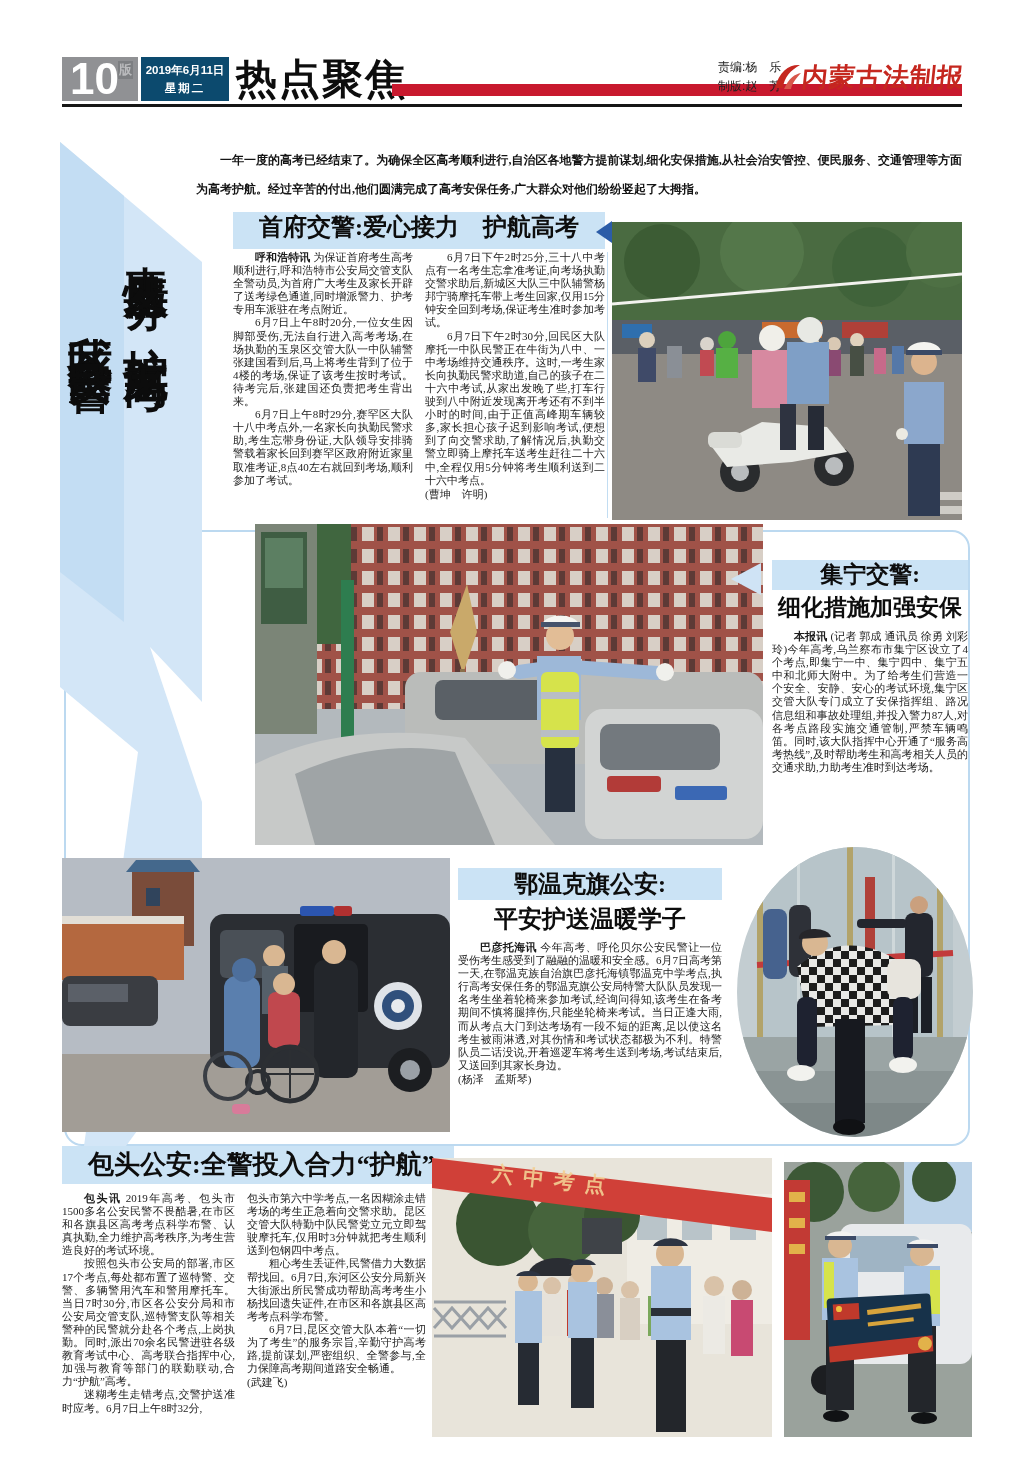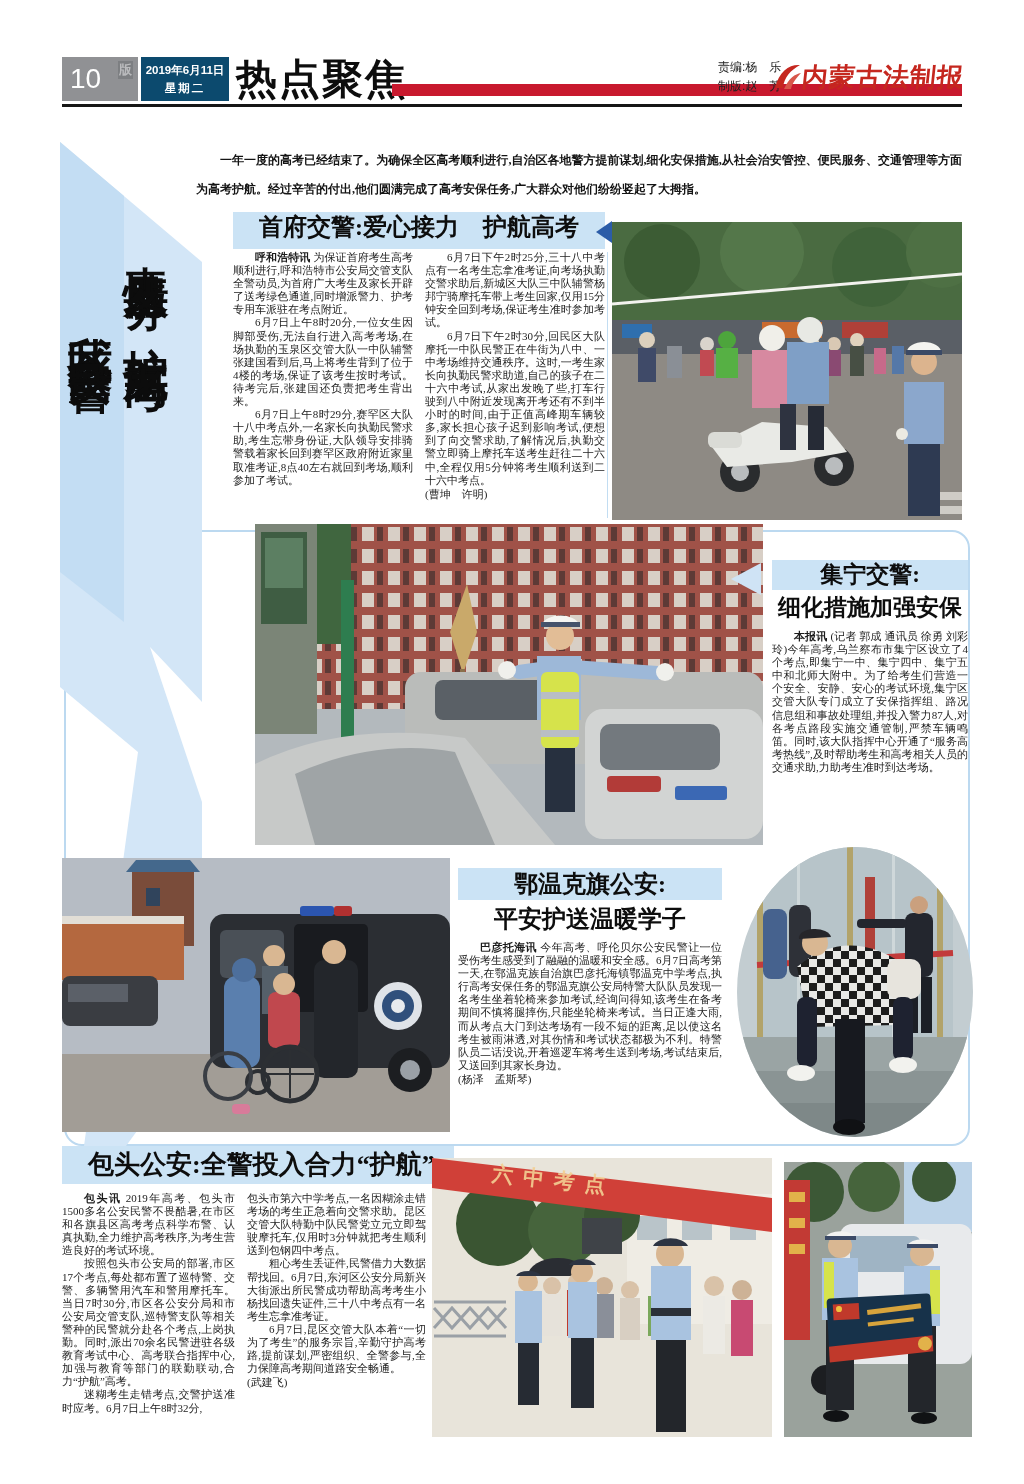--- a/index.html
+++ b/index.html
@@ -4,21 +4,21 @@
 <style>
   html,body{margin:0;padding:0;}
   body{
     width:1024px;height:1484px;position:relative;background:#ffffff;
     font-family:"Liberation Serif","DejaVu Serif",serif;color:#151515;
     overflow:hidden;
   }
   .abs{position:absolute;}
   
   .pagenum-box{left:62px;top:57px;width:76px;height:44px;background:#909194;color:#fff;}
-  .pagenum{position:absolute;left:8px;top:0px;font-size:28px;font-weight:normal;font-family:"Liberation Sans",sans-serif;line-height:44px;}
+  .pagenum{position:absolute;left:8px;top:0px;font-size:44px;font-weight:bold;font-family:"Liberation Sans",sans-serif;line-height:44px;}
   .pagelabel{position:absolute;right:5px;top:4px;font-size:13px;font-weight:bold;color:#6e7072;background:#7d7f82;color:#babbbd;padding:0 1px;}
   .datebox{left:141px;top:57px;width:88px;height:44px;background:#0c4a6e;color:#fff;text-align:center;
     font-family:"Liberation Sans",sans-serif;font-weight:bold;}
   .datebox .d1{font-size:11.5px;margin-top:6px;}
   .datebox .d2{font-size:11.5px;margin-top:3px;letter-spacing:2px;}
   .section-title{left:236px;top:56px;font-size:41px;font-weight:900;letter-spacing:2px;line-height:46px;
     font-family:"Liberation Serif",serif;color:#0d0d0d;}
   .redbar{left:392px;top:84px;width:570px;height:12px;background:#c8192e;}
   .editors{left:718px;top:58px;font-size:12px;line-height:19px;color:#222;font-family:"Liberation Sans",sans-serif;}
   .masthead{left:802px;top:60px;color:#c5271f;font-size:26px;font-weight:bold;transform:skewX(-6deg);
@@ -335,21 +335,21 @@
 <div class="abs hl hl-band a4-title">包头公安:全警投入合力“护航”</div>
 <div class="abs a4-cols body-col">
   <div class="c1">
       <p class="para"><b>包头讯 </b>2019年高考、包头市1500多名公安民警不畏酷暑,在市区和各旗县区高考考点科学布警、认真执勤,全力维护高考秩序,为考生营造良好的考试环境。</p>
       <p class="para">按照包头市公安局的部署,市区17个考点,每处都布置了巡特警、交警、多辆警用汽车和警用摩托车。当日7时30分,市区各公安分局和市公安局交管支队,巡特警支队等相关警种的民警就分赴各个考点,上岗执勤。同时,派出70余名民警进驻各级教育考试中心、高考联合指挥中心,加强与教育等部门的联勤联动,合力“护航”高考。</p>
       <p class="para">迷糊考生走错考点,交警护送准时应考。6月7日上午8时32分,</p>
     </div>
   <div class="c2">
     <div>
         <p class="para noindent">包头市第六中学考点,一名因糊涂走错考场的考生正急着向交警求助。昆区交管大队特勤中队民警党立元立即驾驶摩托车,仅用时3分钟就把考生顺利送到包钢四中考点。</p>
-        <p class="para">粗心考生丢证件,民警借力大数据帮找回。6月7日,东河区公安分局新兴大街派出所民警成功帮助高考考生小杨找回遗失证件,三十八中考点有一名考生忘拿准考证。</p>
+        <p class="para">粗心考生丢证件,民警借力大数据帮找回。6月7日,东河区公安分局新兴大街派出所民警成功帮助高考考生小杨找回遗失证件,在市区和各旗县区高考考点科学布警。</p>
         <p class="para">6月7日,昆区交管大队本着“一切为了考生”的服务宗旨,辛勤守护高考路,提前谋划,严密组织、全警参与,全力保障高考期间道路安全畅通。</p>
       </div>
     <div class="byline">(武建飞)</div>
   </div>
 </div>
 
 <svg class="abs photo ph5" viewBox="0 0 340 279">
   <rect width="340" height="279" fill="#e8e4da"></rect>
   <rect x="195" y="36" width="145" height="130" fill="#efece4"></rect>
   <rect x="205" y="58" width="30" height="24" fill="#b9c4c9"></rect>

